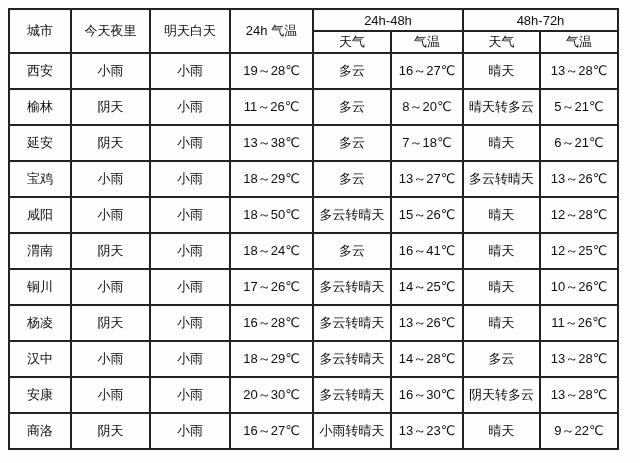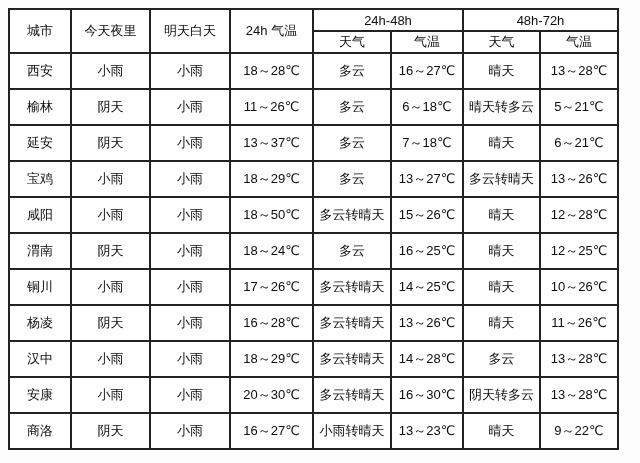--- a/index.html
+++ b/index.html
@@ -69,41 +69,41 @@
         <th>气温</th>
         <th>天气</th>
         <th>气温</th>
       </tr>
     </thead>
     <tbody>
       <tr>
         <td>西安</td>
         <td>小雨</td>
         <td>小雨</td>
-        <td>18～28℃</td>
+        <td>19～28℃</td>
         <td>多云</td>
         <td>16～27℃</td>
         <td>晴天</td>
         <td>13～28℃</td>
       </tr>
       <tr>
         <td>榆林</td>
         <td>阴天</td>
         <td>小雨</td>
         <td>11～26℃</td>
         <td>多云</td>
-        <td>6～18℃</td>
+        <td>8～20℃</td>
         <td>晴天转多云</td>
         <td>5～21℃</td>
       </tr>
       <tr>
         <td>延安</td>
         <td>阴天</td>
         <td>小雨</td>
-        <td>13～37℃</td>
+        <td>13～38℃</td>
         <td>多云</td>
         <td>7～18℃</td>
         <td>晴天</td>
         <td>6～21℃</td>
       </tr>
       <tr>
         <td>宝鸡</td>
         <td>小雨</td>
         <td>小雨</td>
         <td>18～29℃</td>
@@ -121,21 +121,21 @@
         <td>15～26℃</td>
         <td>晴天</td>
         <td>12～28℃</td>
       </tr>
       <tr>
         <td>渭南</td>
         <td>阴天</td>
         <td>小雨</td>
         <td>18～24℃</td>
         <td>多云</td>
-        <td>16～25℃</td>
+        <td>16～41℃</td>
         <td>晴天</td>
         <td>12～25℃</td>
       </tr>
       <tr>
         <td>铜川</td>
         <td>小雨</td>
         <td>小雨</td>
         <td>17～26℃</td>
         <td>多云转晴天</td>
         <td>14～25℃</td>

